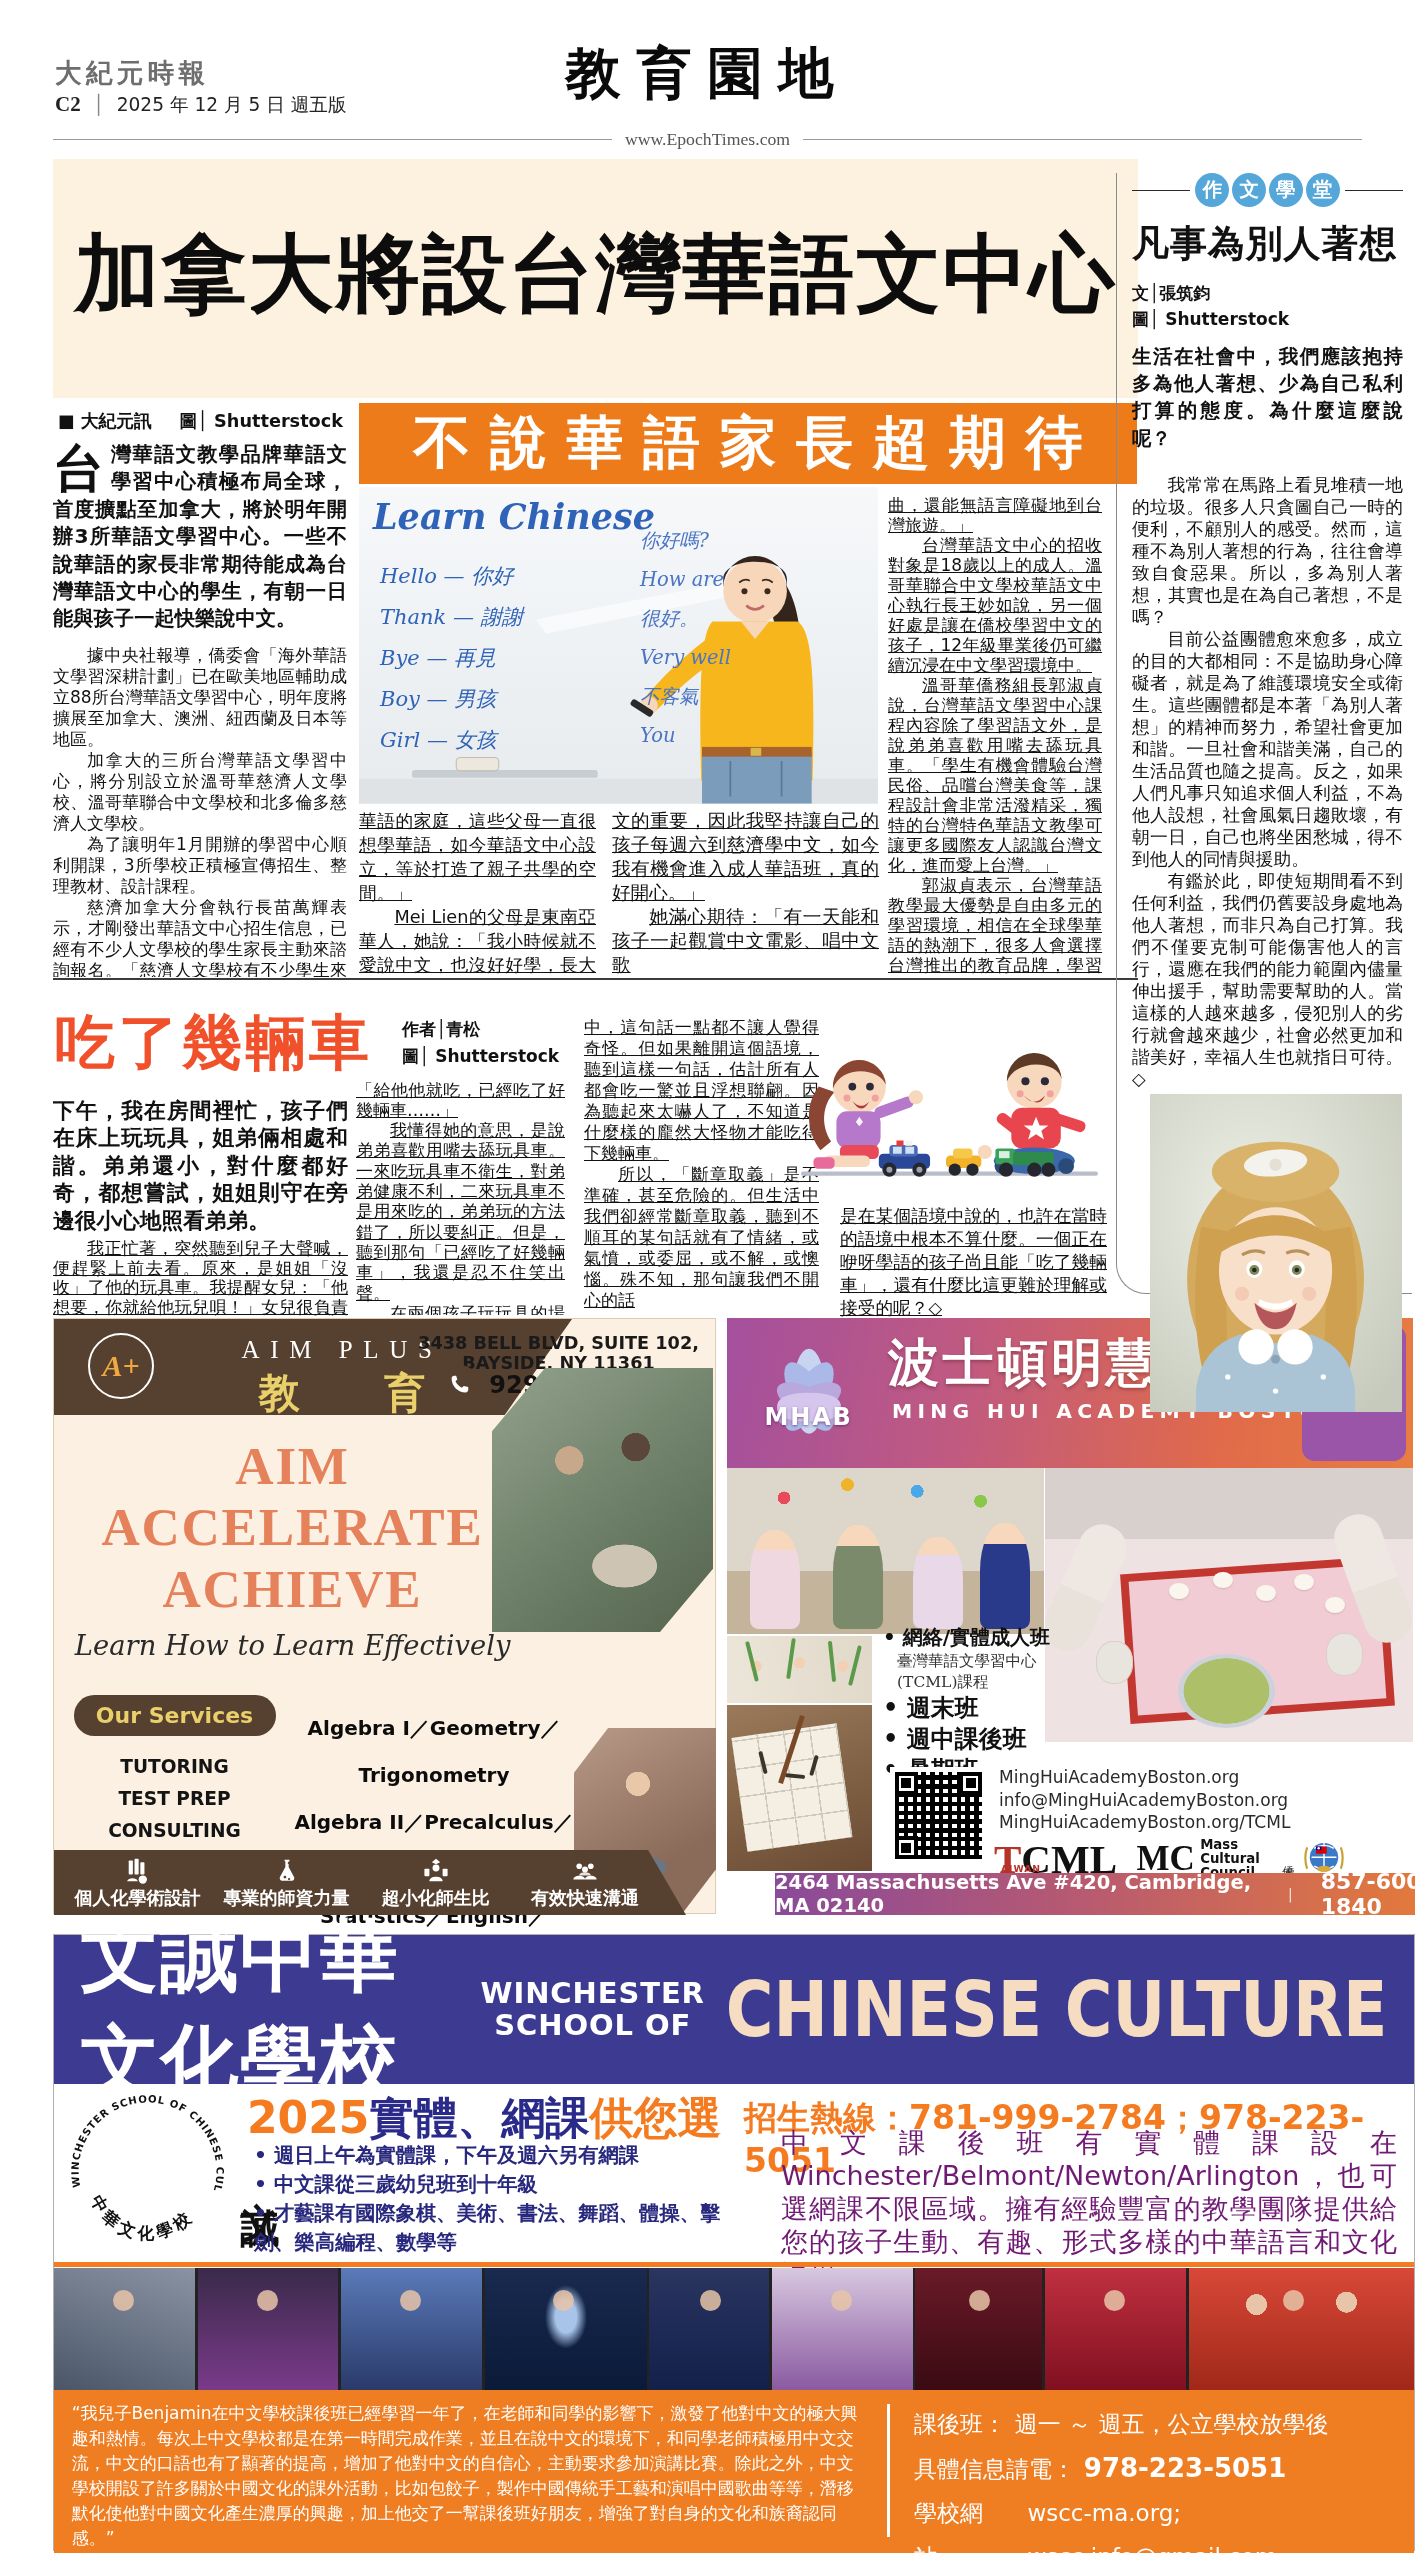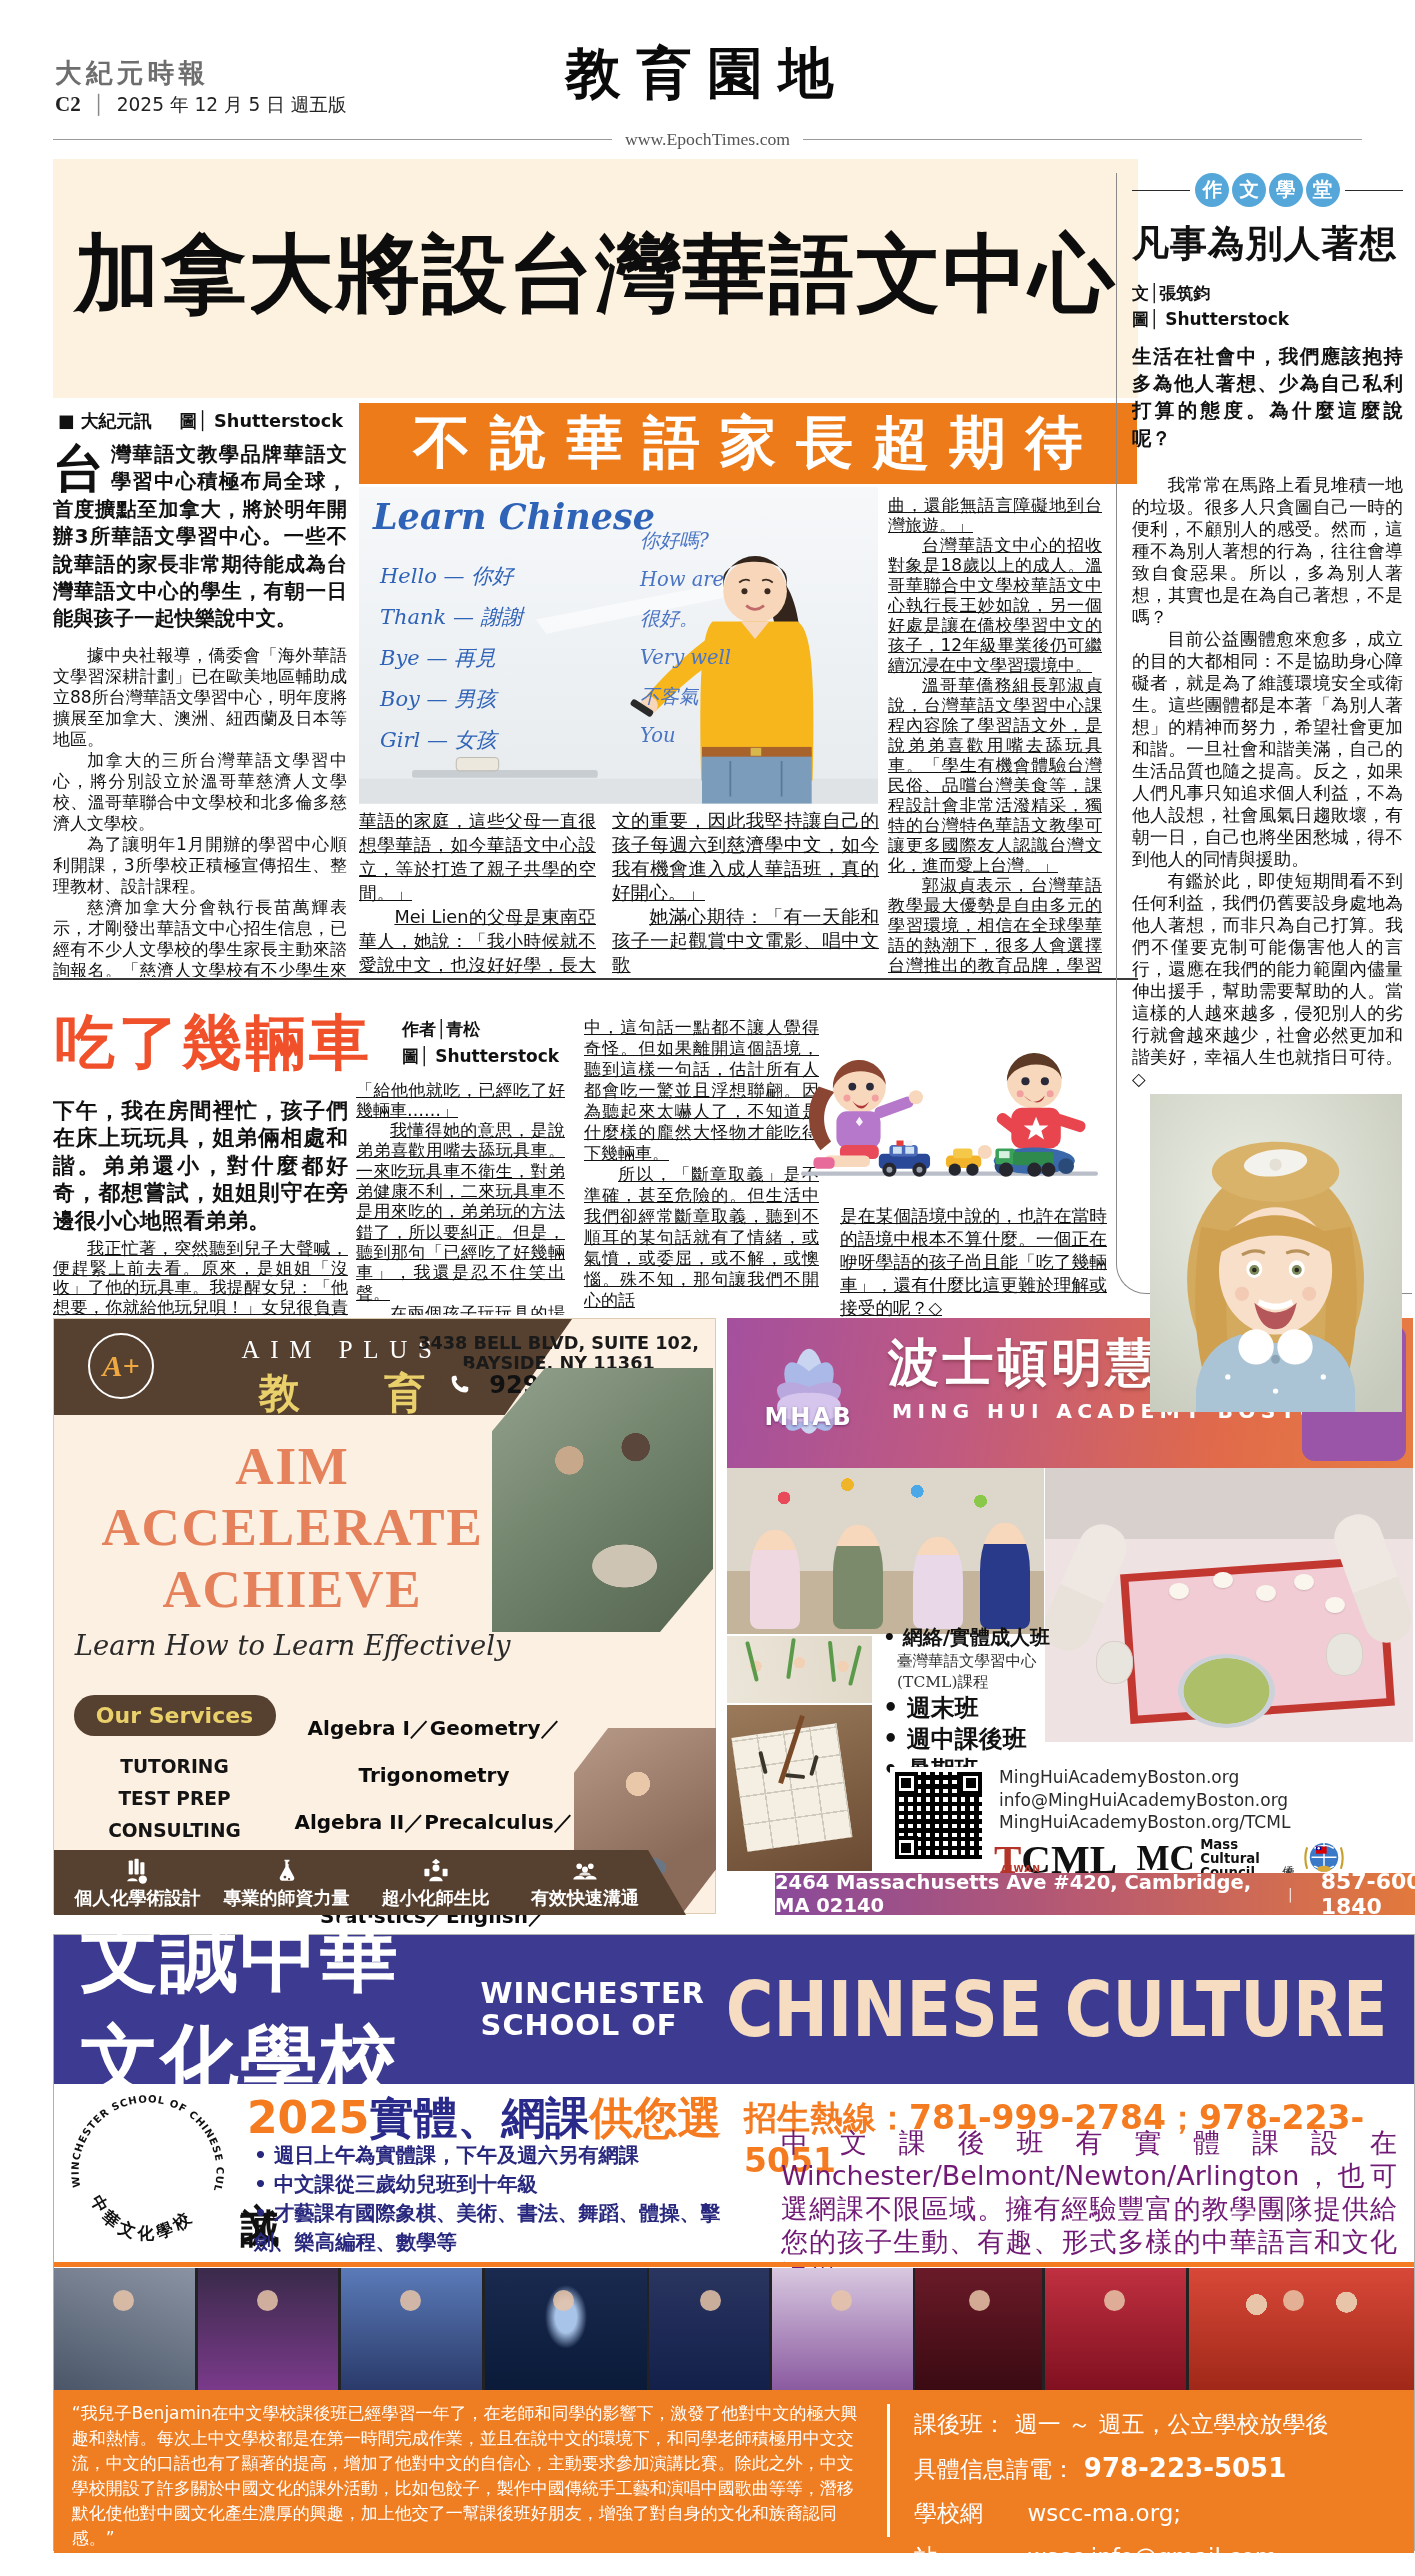--- a/index.html
+++ b/index.html
@@ -163,21 +163,21 @@
   .ocac{display:flex;align-items:center;gap:3.5px;}
   .ocac .olabel{writing-mode:vertical-rl;font-size:12.4px;letter-spacing:1.8px;color:#333;}
   .mh-footer{position:absolute;left:0;top:555px;width:686px;height:42px;background:linear-gradient(90deg,#8a4a9a 0%,#b85a70 45%,#e87d35 100%);display:flex;align-items:center;justify-content:center;gap:28px;color:#fff;margin-left:48px;}
   .mh-footer .addr{font-size:19.5px;font-weight:bold;}
   .mh-footer .fsep{opacity:.8;}
   .mh-footer .fphone{font-size:22px;font-weight:bold;}
   
   .ad-wscc{left:53px;top:1934px;width:1362px;height:617px;border:0.9px solid #b0b0b0;box-sizing:border-box;background:#fff;}
   .ws-header{position:absolute;left:0;top:0;width:100%;height:149px;background:#3c3a91;display:flex;align-items:center;padding:0 26.5px;box-sizing:border-box;gap:21px;}
   .ws-title-cn{color:#fff;font-weight:bold;font-size:78px;letter-spacing:1.8px;flex:1;}
-  .ws-en{text-align:left;color:#fff;font-weight:bold;font-size:29px;line-height:1.08;letter-spacing:0.9px;}
+  .ws-en{text-align:center;color:#fff;font-weight:bold;font-size:29px;line-height:1.08;letter-spacing:0.9px;}
   .ws-cc{color:#f6dcc1;font-weight:bold;font-size:65px;transform:scaleY(1.18);letter-spacing:0;}
   .ws-info{position:absolute;left:0;top:149px;width:100%;height:179px;background:#fff;}
   .ws-seal{position:absolute;left:14px;top:10.6px;width:159px;height:159px;}
   .ws-seal-center{position:absolute;left:0;top:32px;width:159px;text-align:center;writing-mode:vertical-rl;font-size:39px;font-weight:bold;letter-spacing:5.3px;height:97px;margin:auto;left:60px;}
   .ws-promo{position:absolute;left:193px;top:5.3px;font-weight:bold;font-size:44px;}
   .ws-promo .o{color:#f47b20;}
   .ws-promo .n{color:#2a2a8a;}
   .ws-hotline{position:absolute;left:690px;top:12.4px;font-weight:bold;font-size:33px;color:#f47b20;}
   .ws-bullets{position:absolute;left:200px;top:57px;width:501px;}
   .ws-bullets div{font-weight:bold;font-size:20.3px;color:#28287e;line-height:29px;}

